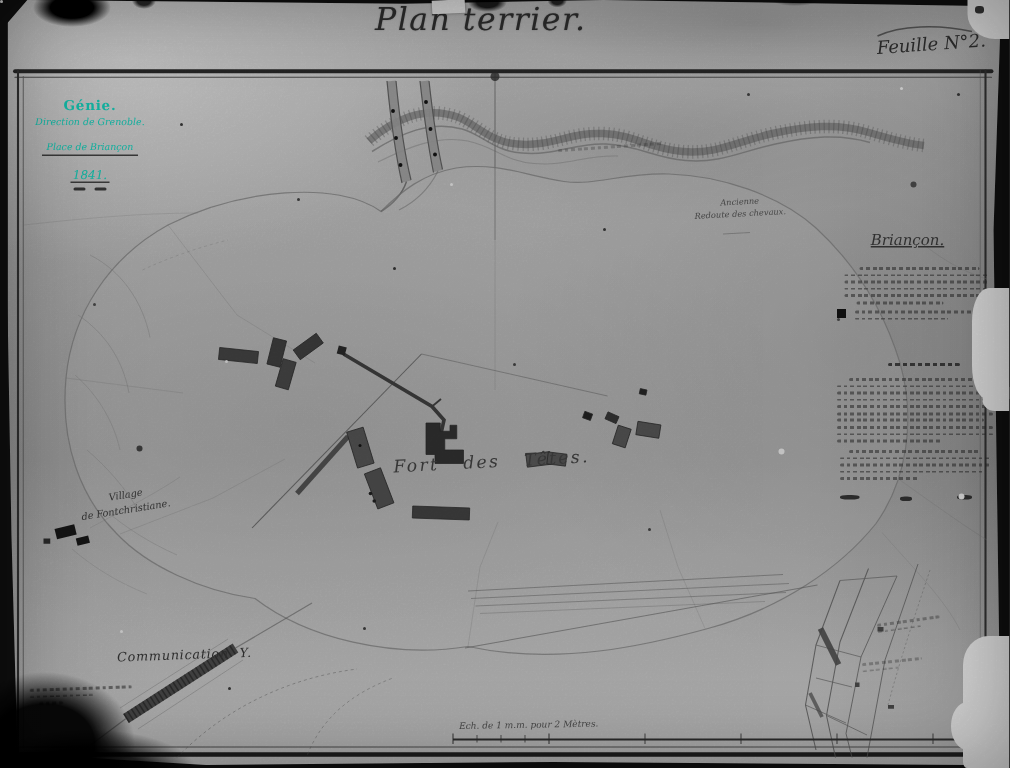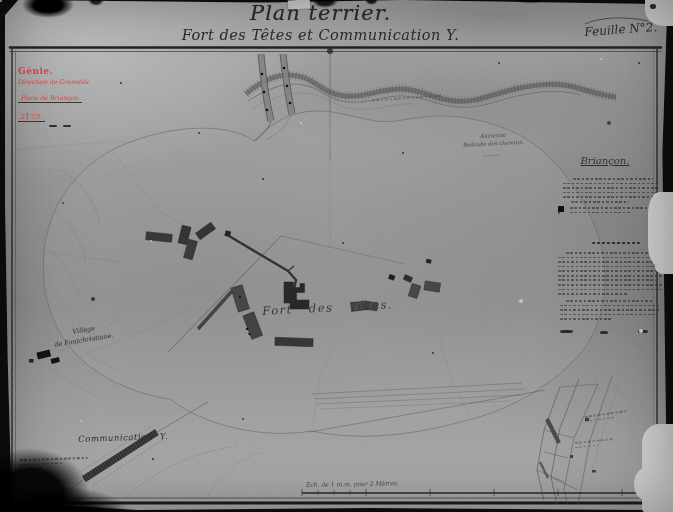--- a/index.html
+++ b/index.html
@@ -14,21 +14,21 @@
     radial-gradient(ellipse 50% 60% at 85% 45%, rgba(0,0,0,.10), transparent 70%),
     radial-gradient(ellipse 70% 40% at 30% 55%, rgba(0,0,0,.07), transparent 75%),
     linear-gradient(180deg, rgba(255,255,255,.10), rgba(0,0,0,.05) 60%, rgba(255,255,255,.12) 93%),
     linear-gradient(90deg, rgba(0,0,0,.05), transparent 15%, transparent 80%, rgba(0,0,0,.10));}
   .art{position:absolute;left:0;top:0;width:673px;height:512px;pointer-events:none;}
   .label{position:absolute;font-style:italic;color:#2d2d2d;white-space:nowrap;transform-origin:0 0;}
   .title1{left:250px;top:1px;width:130px;text-align:center;font-size:21px;letter-spacing:1px;
           text-shadow:0 0 1px rgba(0,0,0,.35);}
   .title2{left:168px;top:27px;width:305px;text-align:center;font-size:14.5px;letter-spacing:.5px;}
   .feuille{left:584px;top:25px;font-size:12px;transform:rotate(-4deg);}
-  .cartouche{position:absolute;left:18px;top:66px;width:84px;text-align:left;color:#ef4444;}
+  .cartouche{position:absolute;left:18px;top:66px;width:84px;text-align:center;color:#14b8a6;}
   .c-genie{font-size:9px;font-weight:bold;letter-spacing:.5px;}
   .c-dir{font-size:6.3px;font-style:italic;margin-top:2px;}
   .c-place{font-size:6.3px;font-style:italic;display:inline-block;border-bottom:.8px solid #3a3a3a;
            padding:0 3px 1px;margin-top:2px;}
   .c-year{font-size:8px;font-style:italic;display:inline-block;border-bottom:.8px solid #3a3a3a;
           padding:0 2px;margin-top:1px;}
   .c-dash{display:flex;justify-content:center;gap:6px;margin-top:2px;}
   .c-dash i{display:block;width:8px;height:1.6px;background:#333;border-radius:1px;}
   .fort{left:262px;top:304px;font-size:11.5px;word-spacing:11px;letter-spacing:1.5px;
         color:#3a3a3a;transform:rotate(-3deg);}
@@ -231,28 +231,27 @@
       <path d="M494,489 V496" stroke-width=".8" opacity=".7"></path>
       <path d="M558,489 V496" stroke-width=".8" opacity=".7"></path>
       <path d="M622,489 V496" stroke-width=".8" opacity=".7"></path>
     </g>
     <g fill="none" stroke="#555">
       <path d="M482,156 L500,155" stroke-width=".6" opacity=".5"></path>
     </g>
   </svg>
 
   <div class="label title1">Plan terrier.</div>
-  <div class="label title2">Fort des Têtes et Communication Y.</div>
   <div class="label feuille">Feuille N°2.</div>
 
   <div class="cartouche">
     <div class="c-genie">Génie.</div>
     <div class="c-dir">Direction de Grenoble.</div>
     <div><span class="c-place">Place de Briançon</span></div>
-    <div><span class="c-year">2173.</span></div>
+    <div><span class="c-year">1841.</span></div>
     <div class="c-dash">
         <i></i>
         <i></i>
       </div>
   </div>
 
   <div class="label fort">Fort des Têtes.</div>
 
   <div class="label village">
     <div class="l1">Village</div>

